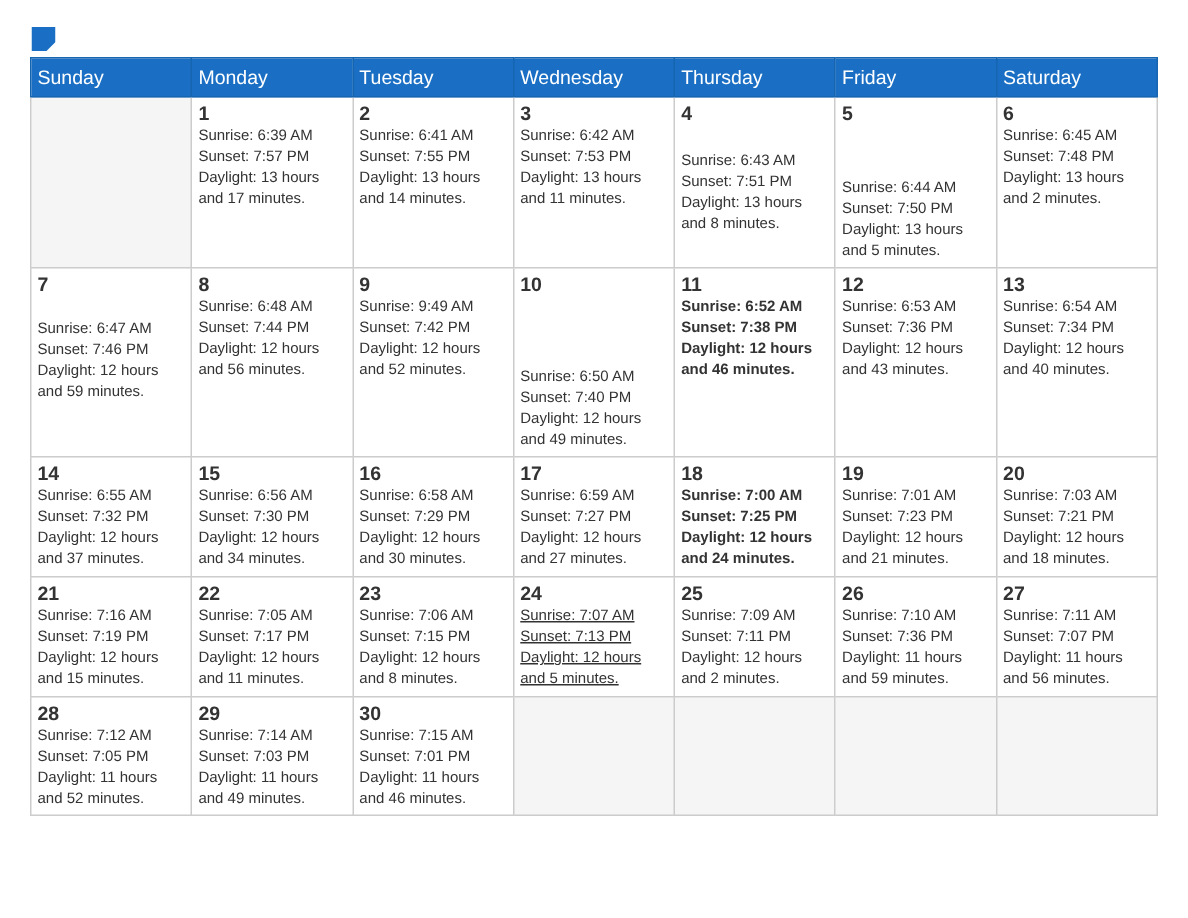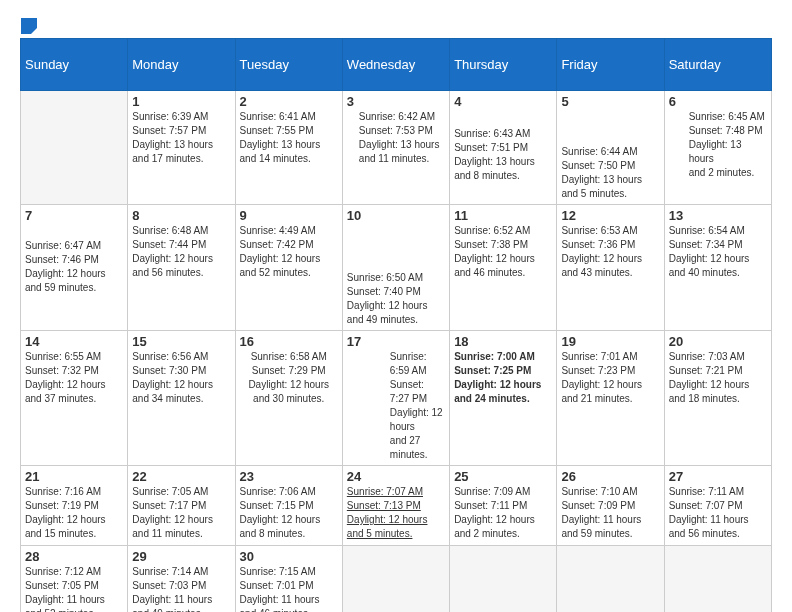--- a/index.html
+++ b/index.html
@@ -38,21 +38,21 @@
       color: #555;
     }
     .calendar {
       width: 100%;
       border-collapse: collapse;
       border: 1px solid #ccc;
     }
     .calendar th {
       background: #1a6fc4;
       color: #fff;
-      padding: 18px 4px;
+      padding: 5px 4px;
       text-align: left;
       font-size: 13px;
       font-weight: normal;
       border: 1px solid #1565b0;
     }
     .calendar td {
       vertical-align: top;
       border: 1px solid #ccc;
       padding: 3px 4px;
       width: calc(100% / 7);
@@ -126,42 +126,42 @@
           </td>
           <td>
             <span class="day-number">2</span>
             <div class="day-info" style="white-space: pre-line;">Sunrise: 6:41 AM
 Sunset: 7:55 PM
 Daylight: 13 hours
 and 14 minutes.</div>
           </td>
           <td>
             <span class="day-number">3</span>
-            <div class="day-info" style="white-space: pre-line; margin-left: 12px;">Sunrise: 6:42 AM
+            <div class="day-info" style="white-space: pre-line;">Sunrise: 6:42 AM
 Sunset: 7:53 PM
 Daylight: 13 hours
 and 11 minutes.</div>
           </td>
           <td>
             <span class="day-number">4</span>
             <div class="day-info" style="white-space: pre-line; margin-top: 18px;">Sunrise: 6:43 AM
 Sunset: 7:51 PM
 Daylight: 13 hours
 and 8 minutes.</div>
           </td>
           <td>
             <span class="day-number">5</span>
             <div class="day-info" style="white-space: pre-line; margin-top: 36px;">Sunrise: 6:44 AM
 Sunset: 7:50 PM
 Daylight: 13 hours
 and 5 minutes.</div>
           </td>
           <td>
             <span class="day-number">6</span>
-            <div class="day-info" style="white-space: pre-line; margin-left: 20px;">Sunrise: 6:45 AM
+            <div class="day-info" style="white-space: pre-line;">Sunrise: 6:45 AM
 Sunset: 7:48 PM
 Daylight: 13 hours
 and 2 minutes.</div>
           </td>
         </tr>
         <tr>
           <td>
             <span class="day-number">7</span>
             <div class="day-info" style="white-space: pre-line; margin-top: 16px;">Sunrise: 6:47 AM
 Sunset: 7:46 PM
@@ -170,35 +170,35 @@
           </td>
           <td>
             <span class="day-number">8</span>
             <div class="day-info" style="white-space: pre-line;">Sunrise: 6:48 AM
 Sunset: 7:44 PM
 Daylight: 12 hours
 and 56 minutes.</div>
           </td>
           <td>
             <span class="day-number">9</span>
-            <div class="day-info" style="white-space: pre-line;">Sunrise: 4:49 AM
+            <div class="day-info" style="white-space: pre-line;">Sunrise: 9:49 AM
 Sunset: 7:42 PM
 Daylight: 12 hours
 and 52 minutes.</div>
           </td>
           <td>
             <span class="day-number">10</span>
             <div class="day-info" style="white-space: pre-line; margin-top: 48px;">Sunrise: 6:50 AM
 Sunset: 7:40 PM
 Daylight: 12 hours
 and 49 minutes.</div>
           </td>
           <td>
             <span class="day-number">11</span>
-            <div class="day-info" style="white-space: pre-line;">Sunrise: 6:52 AM
+            <div class="day-info" style="white-space: pre-line; font-weight: bold;">Sunrise: 6:52 AM
 Sunset: 7:38 PM
 Daylight: 12 hours
 and 46 minutes.</div>
           </td>
           <td>
             <span class="day-number">12</span>
             <div class="day-info" style="white-space: pre-line;">Sunrise: 6:53 AM
 Sunset: 7:36 PM
 Daylight: 12 hours
 and 43 minutes.</div>
@@ -221,28 +221,28 @@
           </td>
           <td>
             <span class="day-number">15</span>
             <div class="day-info" style="white-space: pre-line;">Sunrise: 6:56 AM
 Sunset: 7:30 PM
 Daylight: 12 hours
 and 34 minutes.</div>
           </td>
           <td>
             <span class="day-number">16</span>
-            <div class="day-info" style="white-space: pre-line; text-align: center;">Sunrise: 6:58 AM
+            <div class="day-info" style="white-space: pre-line;">Sunrise: 6:58 AM
 Sunset: 7:29 PM
 Daylight: 12 hours
 and 30 minutes.</div>
           </td>
           <td>
             <span class="day-number">17</span>
-            <div class="day-info" style="white-space: pre-line; margin-left: 43px;">Sunrise: 6:59 AM
+            <div class="day-info" style="white-space: pre-line;">Sunrise: 6:59 AM
 Sunset: 7:27 PM
 Daylight: 12 hours
 and 27 minutes.</div>
           </td>
           <td>
             <span class="day-number">18</span>
             <div class="day-info" style="white-space: pre-line; font-weight: bold;">Sunrise: 7:00 AM
 Sunset: 7:25 PM
 Daylight: 12 hours
 and 24 minutes.</div>
@@ -294,21 +294,21 @@
           <td>
             <span class="day-number">25</span>
             <div class="day-info" style="white-space: pre-line;">Sunrise: 7:09 AM
 Sunset: 7:11 PM
 Daylight: 12 hours
 and 2 minutes.</div>
           </td>
           <td>
             <span class="day-number">26</span>
             <div class="day-info" style="white-space: pre-line;">Sunrise: 7:10 AM
-Sunset: 7:09 PM
+Sunset: 7:36 PM
 Daylight: 11 hours
 and 59 minutes.</div>
           </td>
           <td>
             <span class="day-number">27</span>
             <div class="day-info" style="white-space: pre-line;">Sunrise: 7:11 AM
 Sunset: 7:07 PM
 Daylight: 11 hours
 and 56 minutes.</div>
           </td>

